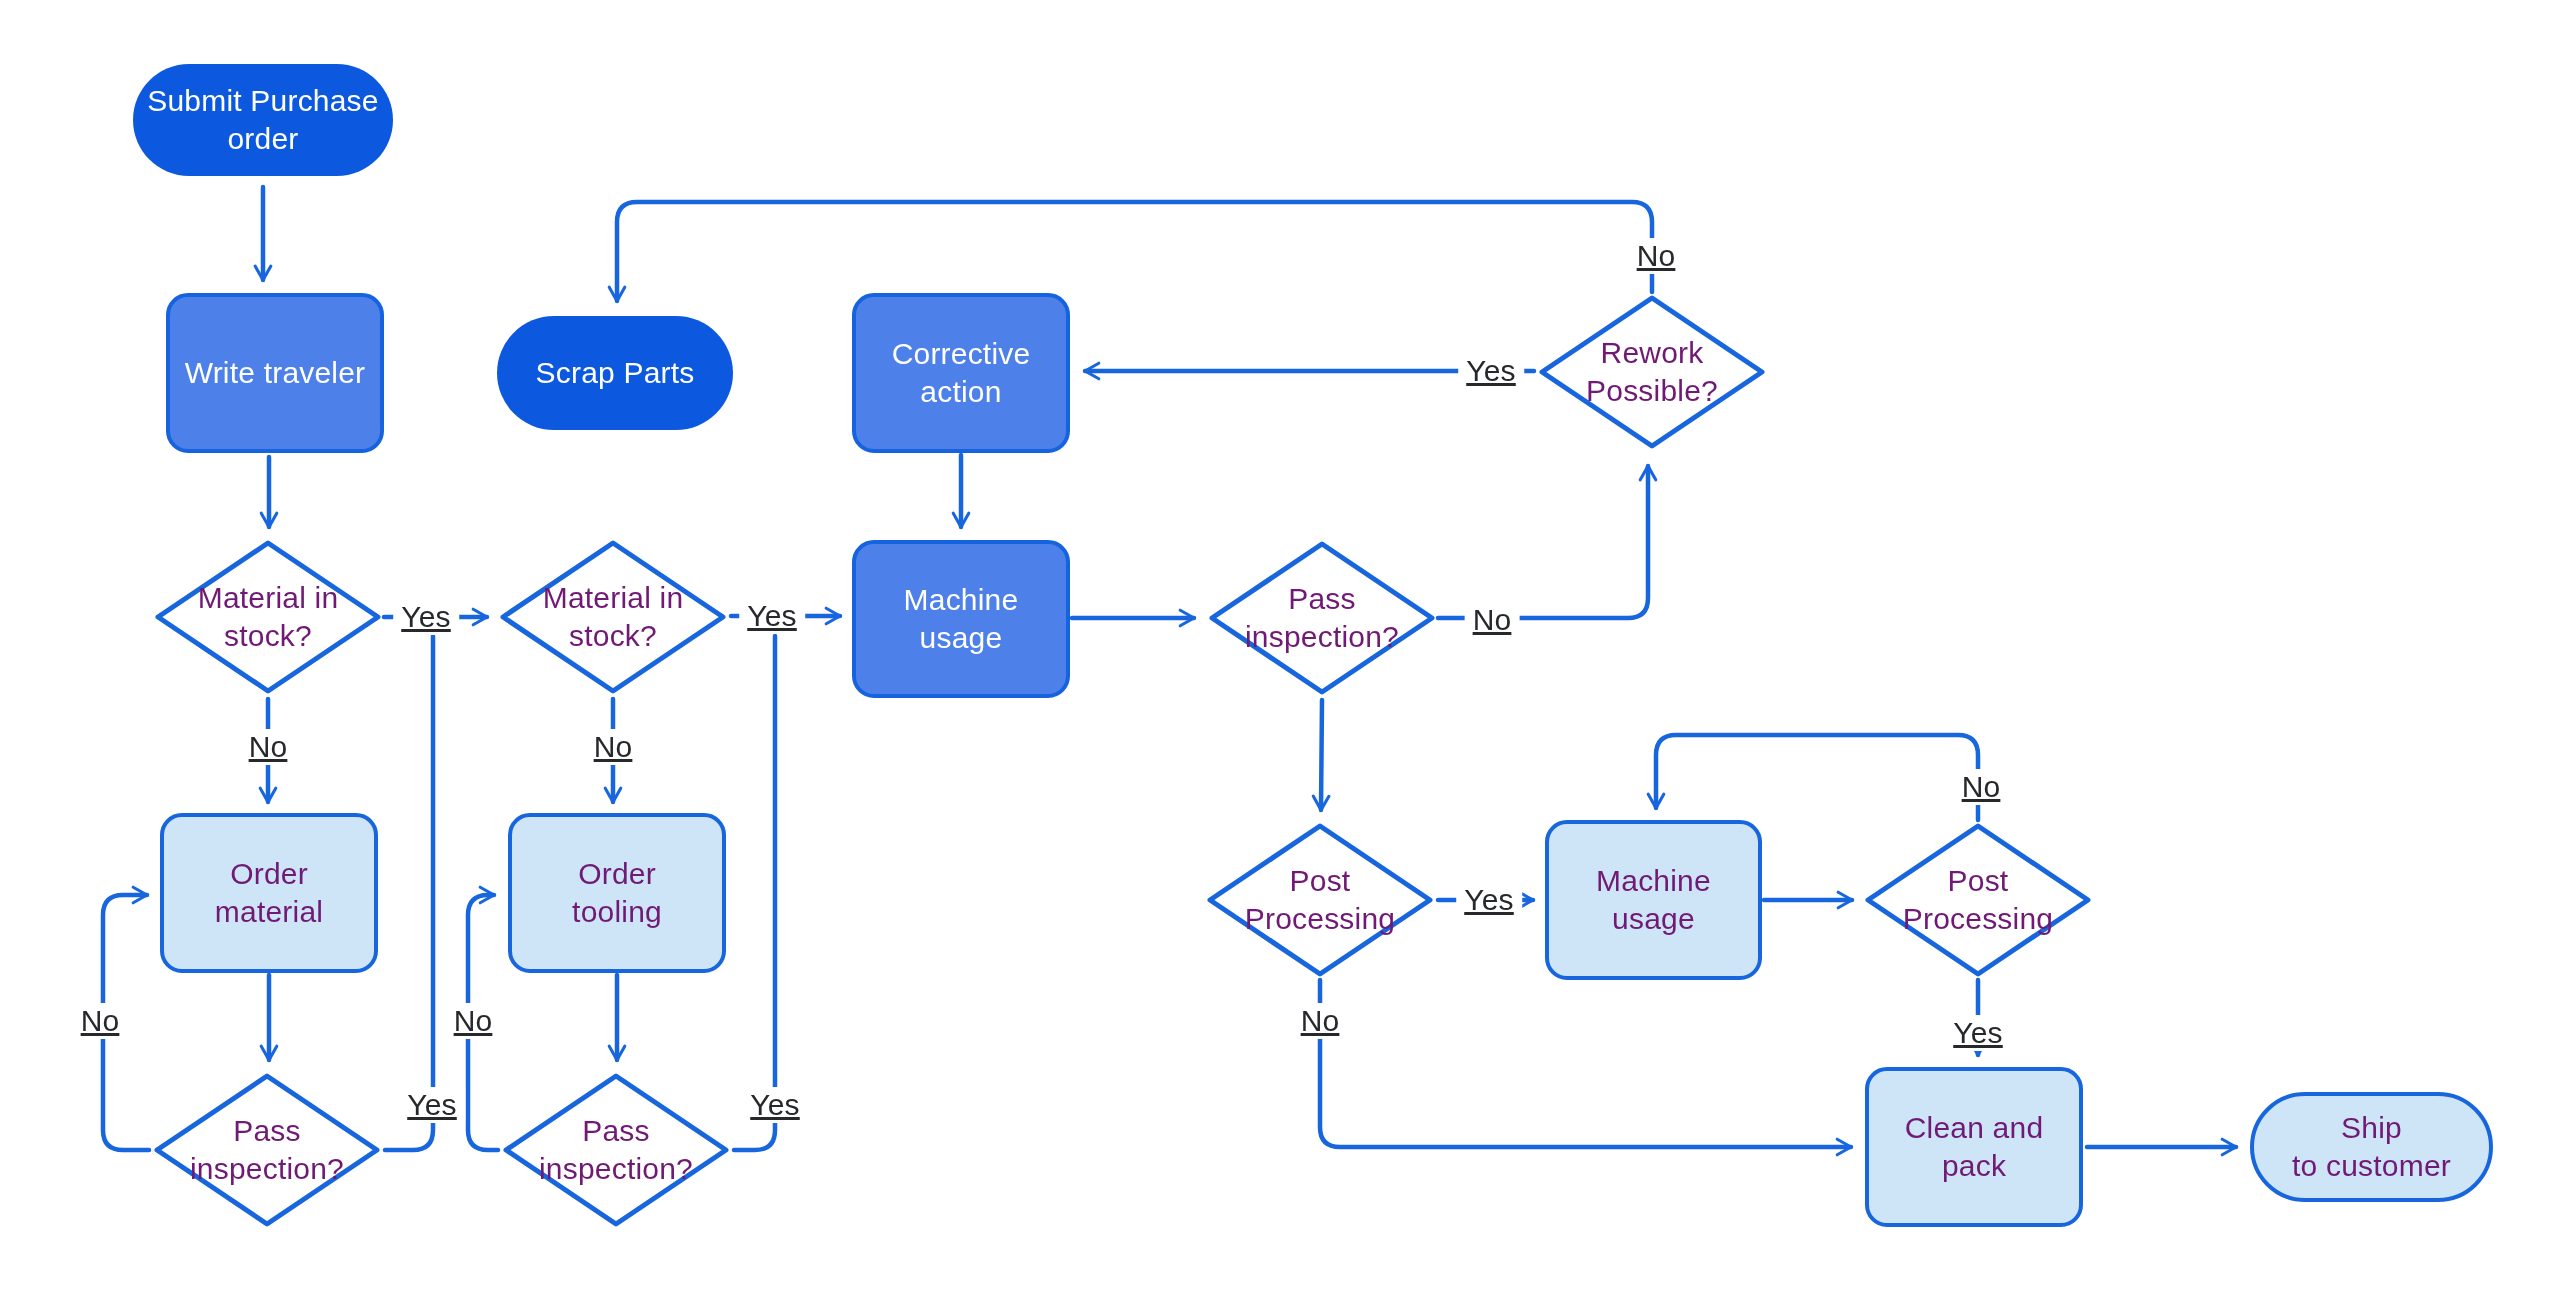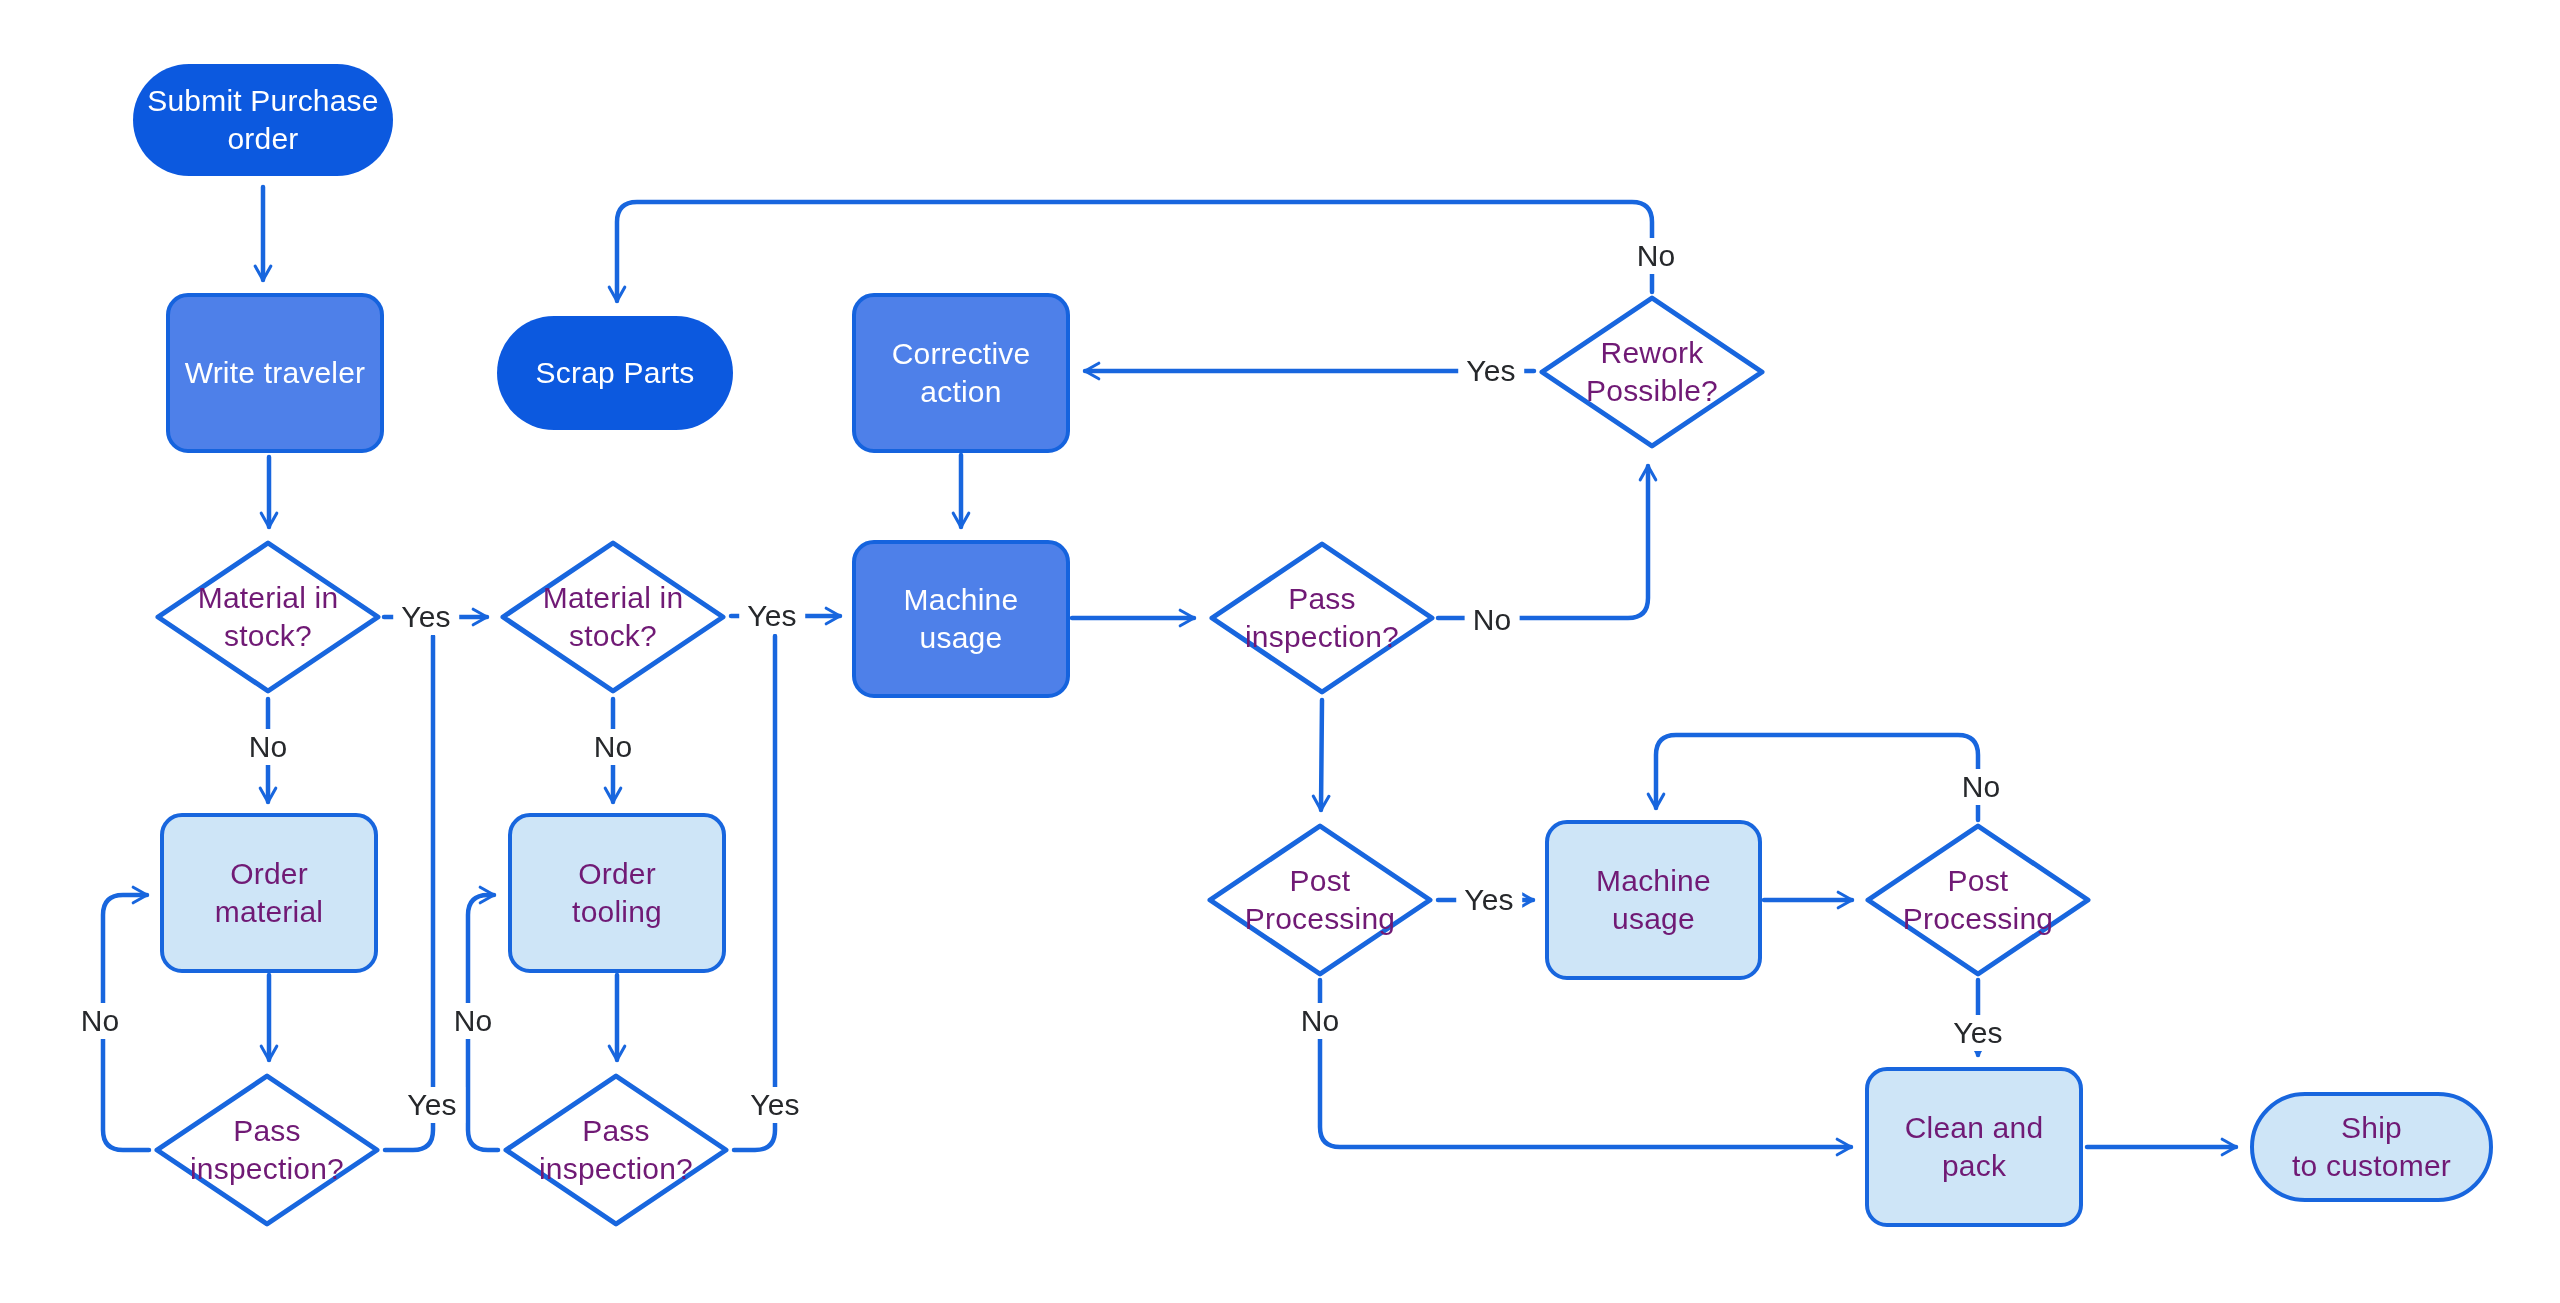--- a/index.html
+++ b/index.html
@@ -23,20 +23,21 @@
   .process-medium{background:#4E80E9;border:4px solid #1563DE;border-radius:22px;}
   .process-medium .node-label{color:#ffffff;}
   .process-light{background:#CEE5F7;border:4px solid #1866DE;border-radius:22px;}
   .decision{background:transparent;}
   .decision .dshape{position:absolute;left:0;top:0;width:100%;height:100%;z-index:1;}
   .decision .dshape polygon{fill:#ffffff;stroke:#1866DE;stroke-width:5;stroke-linejoin:round;}
   .edge-label{
     position:absolute;transform:translate(-50%,-50%);background:#ffffff;
     padding:1px 8px;font-size:30px;font-weight:500;color:#26282B;z-index:3;
     letter-spacing:0.2px;
+    text-decoration:underline;
   }
 </style>
 </head>
 <body>
 
 <div id="canvas">
 
   <svg id="edges" viewBox="0 0 2560 1303">
     <defs>
       <marker id="arrow" viewBox="0 0 12 12" refX="10" refY="6" markerWidth="4.6" markerHeight="4.6" orient="auto-start-reverse">

